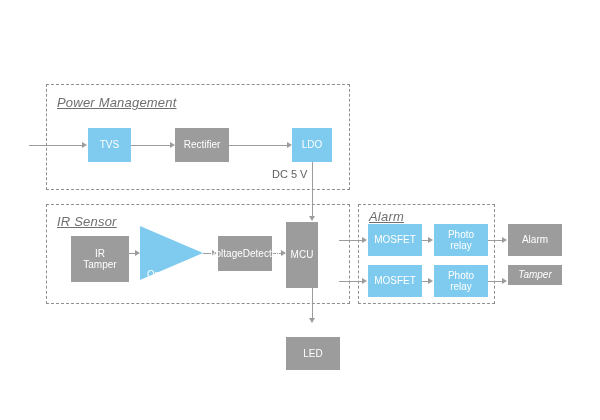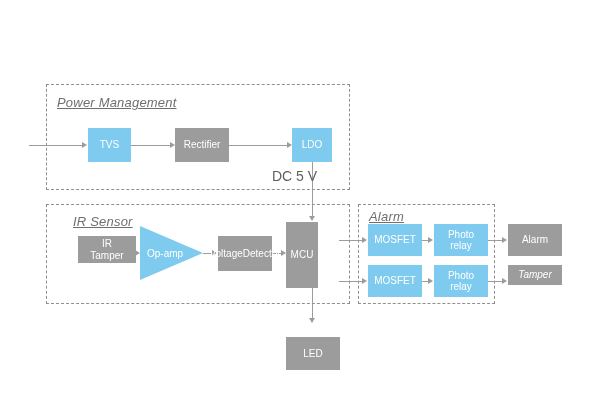--- a/index.html
+++ b/index.html
@@ -43,21 +43,21 @@
     font-size: 10px;
     line-height: 11.5px;
     color: #ffffff;
     padding: 4px;
   }
   .node.gray { background: #9c9c9c; }
   .node.blue { background: #7fcbef; }
   .tri {
     position: absolute;
     display: flex;
-    align-items: center;
+    align-items: flex-end;
     justify-content: flex-start;
   }
   .tri .shape {
     position: absolute;
     left: 0; top: 0;
     width: 100%;
     height: 100%;
   }
   .tri .tri-label {
     position: relative;
@@ -82,35 +82,35 @@
     border-bottom: 3.5px solid transparent;
     border-left: 5px solid #9c9c9c;
   }
   .arrow.down {
     border-left: 3.5px solid transparent;
     border-right: 3.5px solid transparent;
     border-top: 5px solid #9c9c9c;
   }
   .edge-label {
     position: absolute;
-    font-size: 14px;
+    font-size: 11px;
     color: #5f5f5f;
     white-space: nowrap;
   }
 </style>
 </head>
 <body>
 
 <div id="canvas">
 
   <div class="group" style="left:46px; top:84px; width:304px; height:106px;"></div>
   <div class="group-label" style="left:57px; top:95px;">Power Management</div>
 
   <div class="group" style="left:46px; top:204px; width:304px; height:100px;"></div>
-  <div class="group-label" style="left:73px; top:214px;">IR Sensor</div>
+  <div class="group-label" style="left:57px; top:214px;">IR Sensor</div>
 
   <div class="group" style="left:358px; top:204px; width:137px; height:100px;"></div>
   <div class="group-label" style="left:369px; top:209px;">Alarm</div>
 
   <div class="wire h" style="left:29px; top:145px; width:53px;"></div>
   <div class="arrow right" style="left:82px; top:141.5px;"></div>
 
   <div class="wire h" style="left:131px; top:145px; width:39px;"></div>
   <div class="arrow right" style="left:170px; top:141.5px;"></div>
 
@@ -138,21 +138,21 @@
 
   <div class="wire h" style="left:339px; top:240px; width:24px;"></div>
   <div class="arrow right" style="left:362px; top:236.5px;"></div>
 
   <div class="wire h" style="left:339px; top:281px; width:24px;"></div>
   <div class="arrow right" style="left:362px; top:277.5px;"></div>
 
   <div class="wire v" style="left:312px; top:288px; height:31px;"></div>
   <div class="arrow down" style="left:308.5px; top:318px;"></div>
 
-  <div class="node gray" style="left:78px; top:236px; width:58px; height:27px; flex-direction:column;">
+  <div class="node gray" style="left:71px; top:236px; width:58px; height:46px; flex-direction:column;">
     <span>IR</span>
     <span>Tamper</span>
   </div>
 
   <div class="tri" style="left:140px; top:226px; width:63px; height:54px;">
     <svg class="shape" viewBox="0 0 63 54" preserveAspectRatio="none">
       <polygon points="0,0 63,27 0,54" fill="#7fcbef"></polygon>
     </svg>
     <span class="tri-label">Op-amp</span>
   </div>

